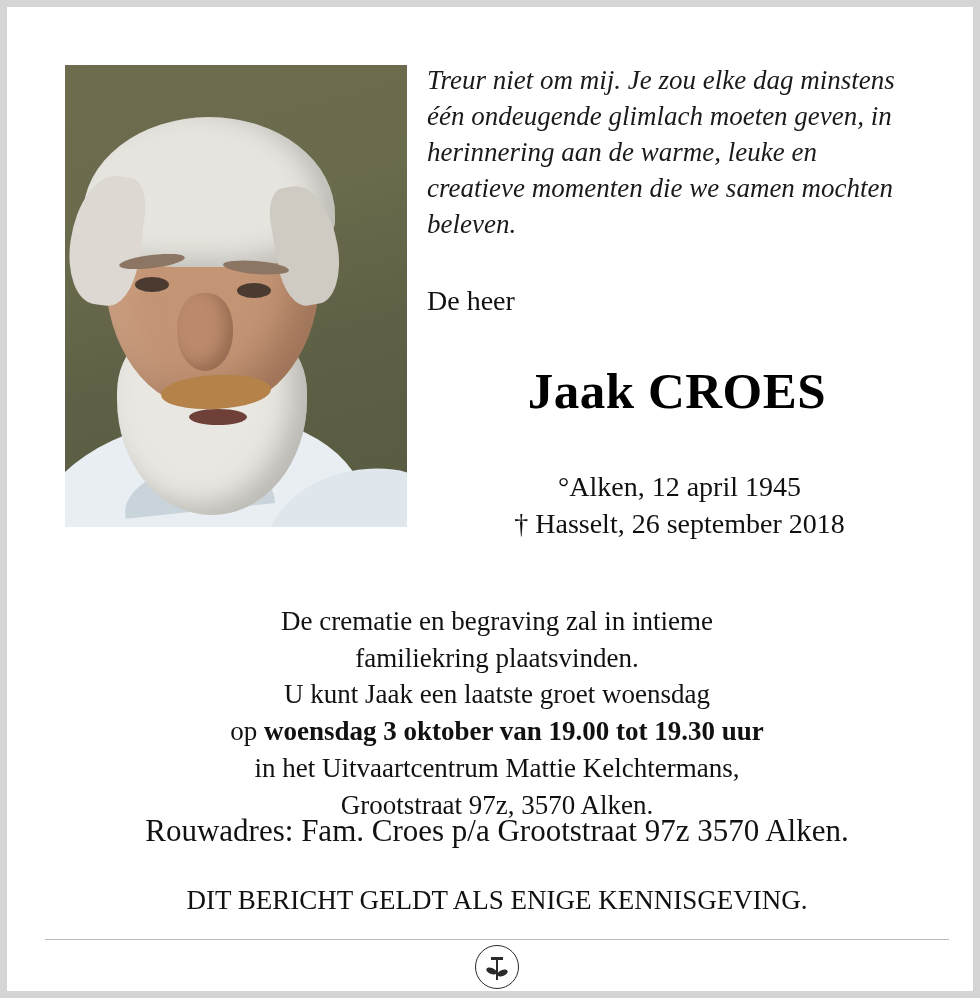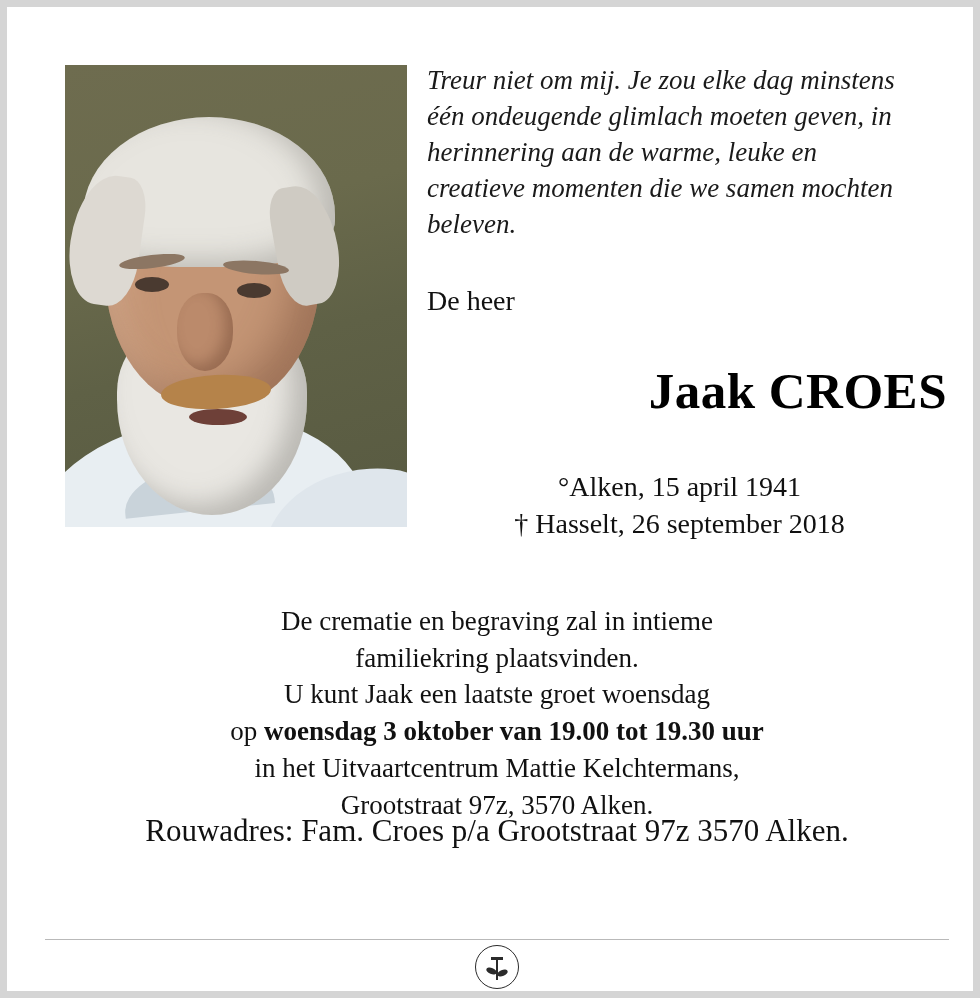--- a/index.html
+++ b/index.html
@@ -199,21 +199,21 @@
     width: 500px;
     text-align: left;
     font-size: 28px;
     color: #111;
   }
   .name {
     position: absolute;
     left: 400px;
     top: 355px;
     width: 540px;
-    text-align: right;
+    text-align: center;
     font-size: 51px;
     font-weight: bold;
     letter-spacing: 0.5px;
     color: #000;
   }
   .dates {
     position: absolute;
     left: 400px;
     top: 462px;
     width: 545px;
@@ -362,35 +362,36 @@
       <div class="p-mouth"></div>
     </div>
 
     <div class="quote">Treur niet om mij. Je zou elke dag minstens één ondeugende glimlach moeten geven, in herinnering aan de warme, leuke en creatieve momenten die we samen mochten beleven.</div>
 
     <div class="deheer">De heer</div>
 
     <div class="name">Jaak CROES</div>
 
     <div class="dates">
-      <div>°Alken, 15 april 1941</div>
+      <div>°Alken, 12 april 1945</div>
       <div>† Hasselt, 26 september 2018</div>
     </div>
 
     <div class="body-block">
       <div>De crematie en begraving zal in intieme</div>
       <div>familiekring plaatsvinden.</div>
       <div>U kunt Jaak een laatste groet woensdag</div>
       <div><span>op </span><span class="b">woensdag 3 oktober van 19.00 tot 19.30 uur</span></div>
       <div>in het Uitvaartcentrum Mattie Kelchtermans,</div>
       <div>Grootstraat 97z, 3570 Alken.</div>
     </div>
 
     <div class="rouwadres">Rouwadres: Fam. Croes p/a Grootstraat 97z 3570 Alken.</div>
 
+    <div class="kennisgeving">DIT BERICHT GELDT ALS ENIGE KENNISGEVING.</div>
 
     <div class="rule"></div>
 
     <div class="footer">
       <div class="footer-logo">
         <div class="bloom"></div>
         <div class="stem"></div>
         <div class="leaf-l"></div>
         <div class="leaf-r"></div>
       </div>

